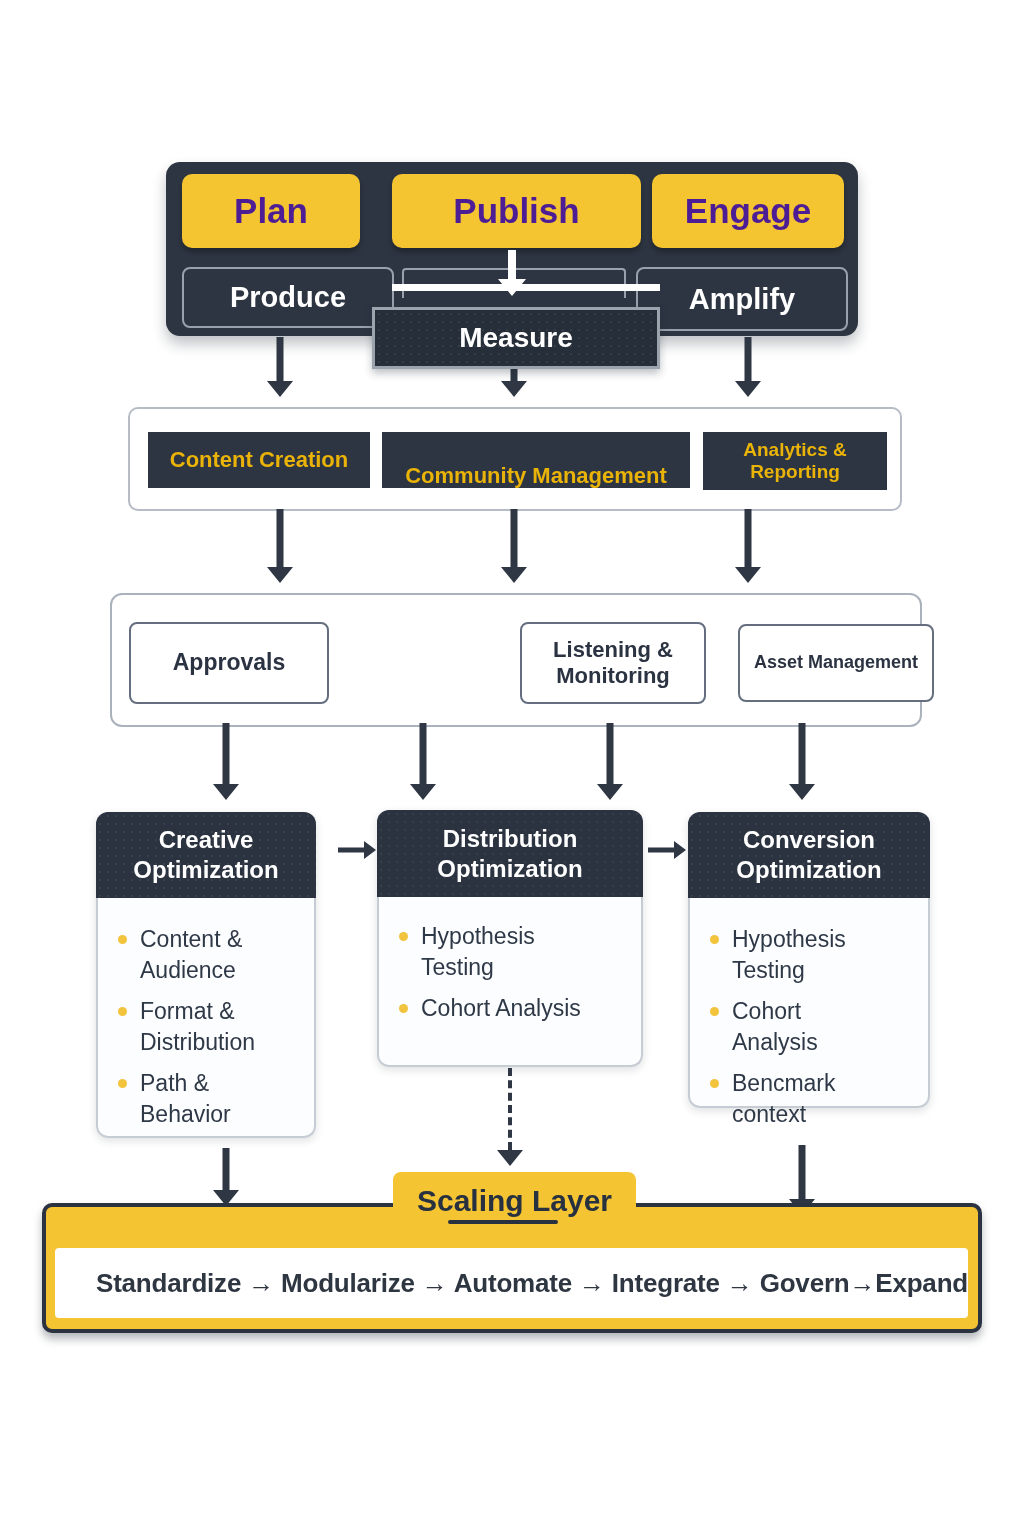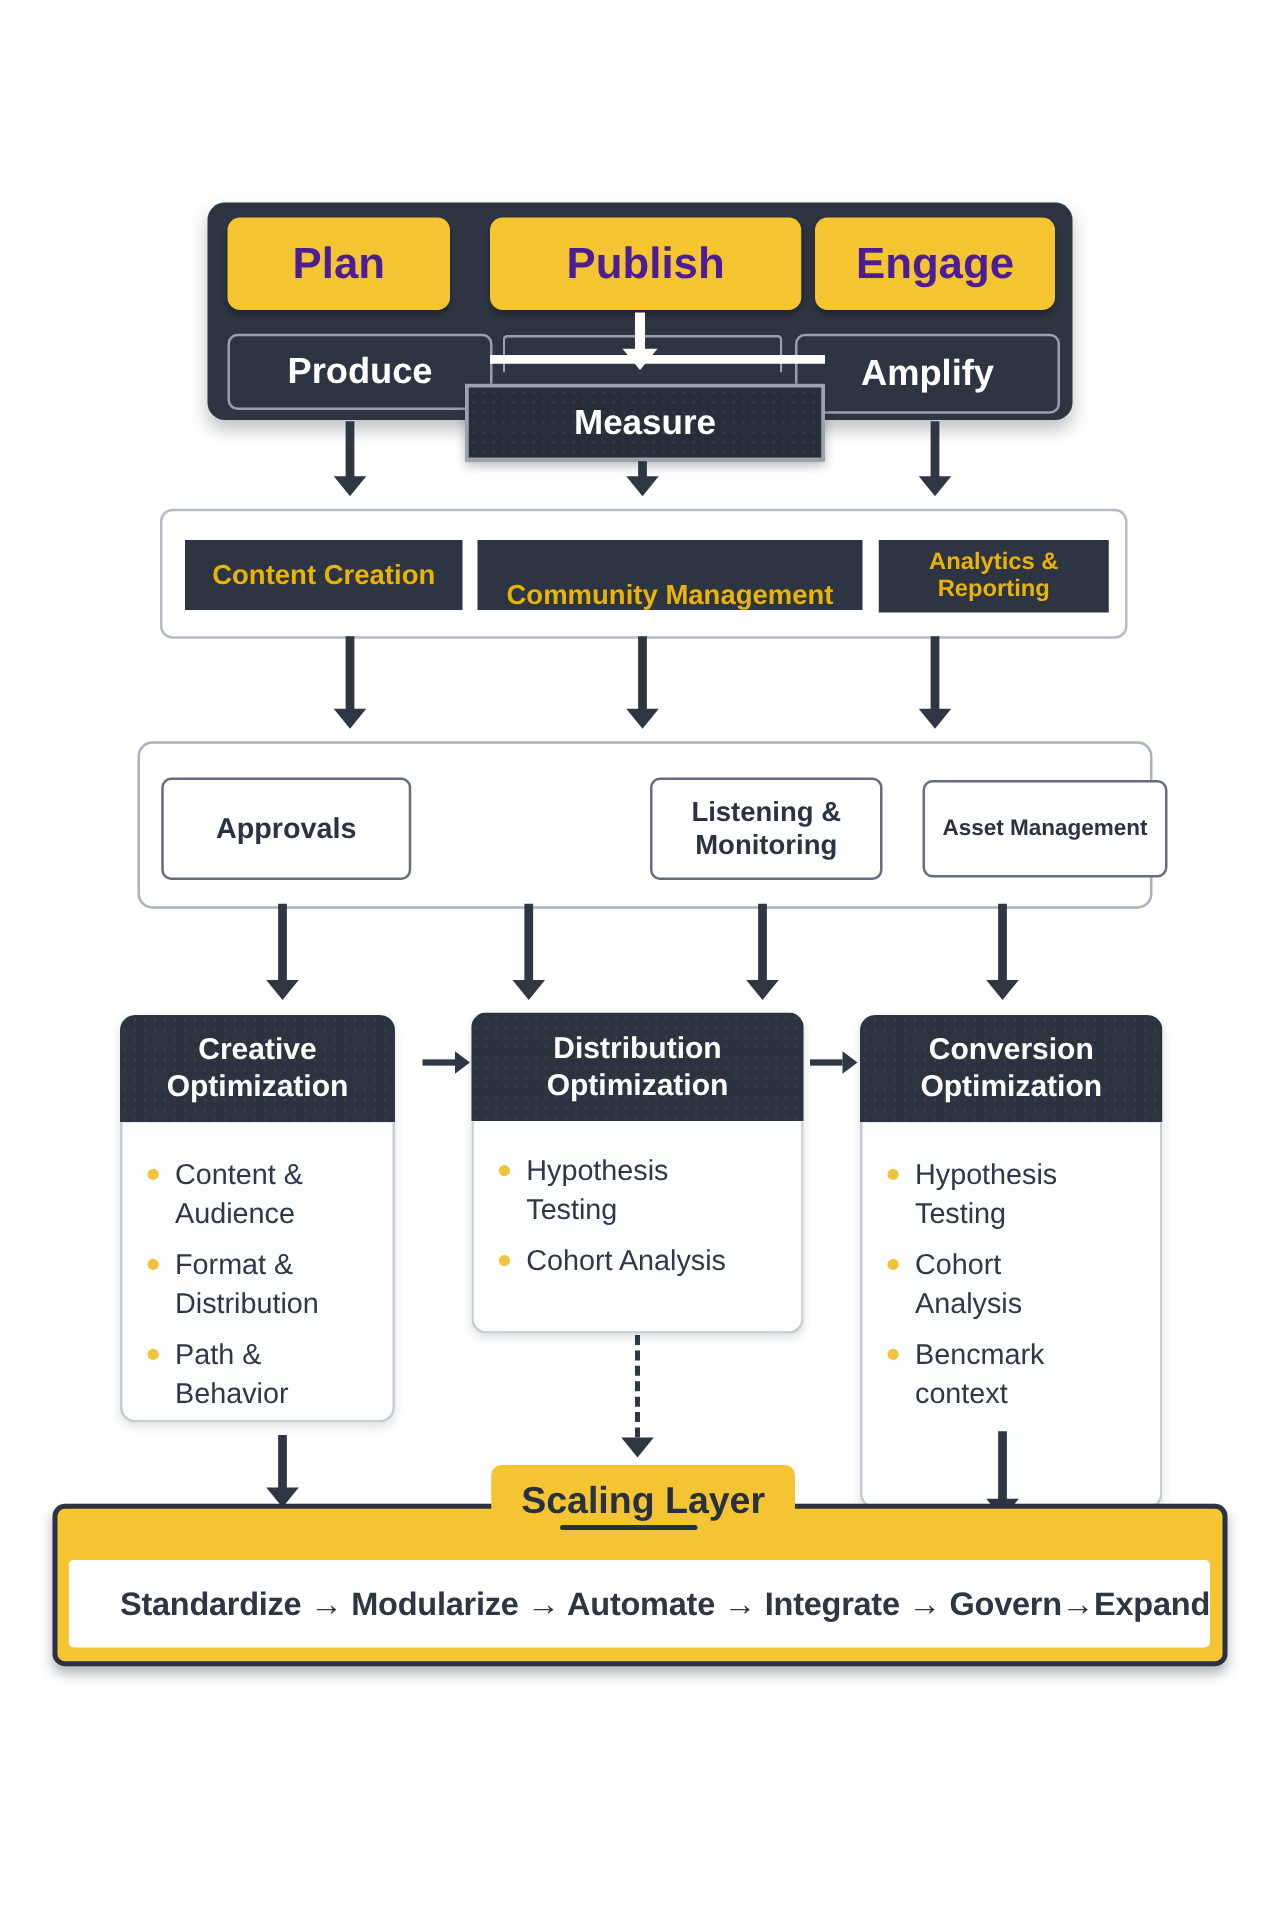--- a/index.html
+++ b/index.html
@@ -253,21 +253,21 @@
 Testing</span>
         </div>
         <div class="bullet">
           <span class="dot"></span>
           <span class="txt pre">Cohort Analysis</span>
         </div>
       </div>
     </div>
   </div>
 
-  <div class="card" style="left:688px;top:812px;width:242px;height:395px;">
+  <div class="card" style="left:688px;top:812px;width:242px;height:296px;">
     <div class="hdr">
         <span class="pre">Conversion
 Optimization</span>
       </div>
     <div class="body">
       <div class="bullets">
         <div class="bullet">
           <span class="dot"></span>
           <span class="txt pre">Hypothesis
 Testing</span>

